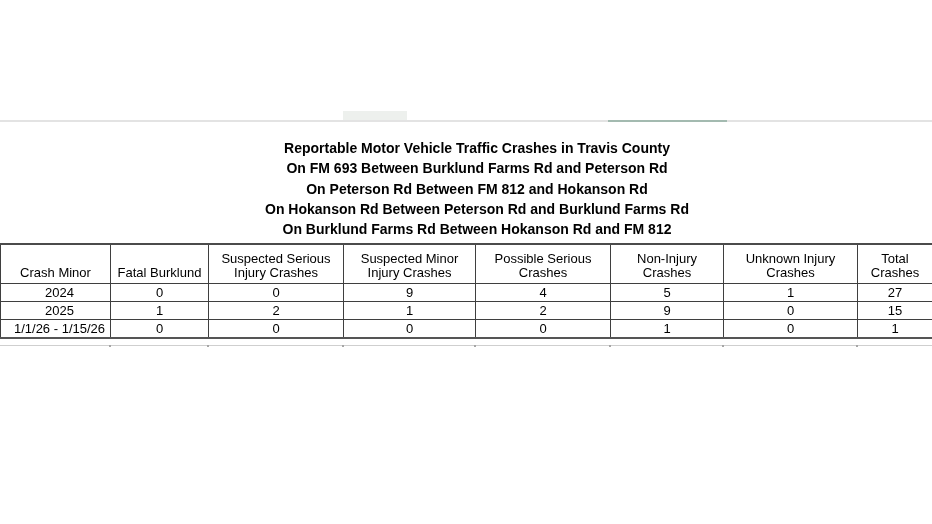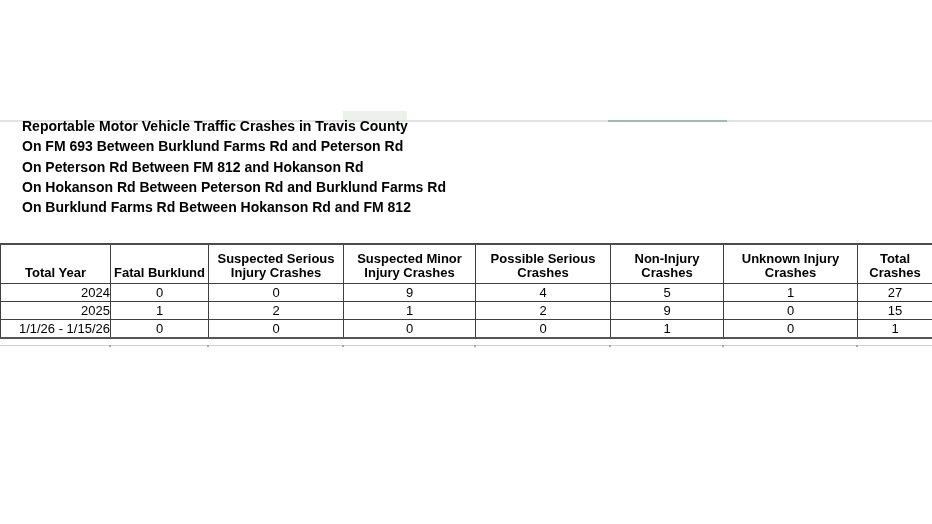--- a/index.html
+++ b/index.html
@@ -17,48 +17,49 @@
   }
   .top-rule-accent {
     position: absolute; left: 608px; top: 120px;
     width: 119px; height: 2px; background: #a3bab0;
   }
   .cell-highlight {
     position: absolute; left: 343px; top: 111px;
     width: 64px; height: 9px; background: #edf0ed;
   }
   .title-block {
-    position: absolute; left: 22px; top: 116px; width: 910px;
+    position: absolute; left: 22px; top: 138px; width: 910px;
+    text-align: center;
   }
   .title-line {
     height: 20.33px; line-height: 20.33px;
     font-size: 14px; font-weight: bold;
     white-space: pre-wrap;
   }
   .table-wrap { position: absolute; left: 0; top: 243px; width: 932px; }
   table.crash {
     border-collapse: collapse; table-layout: fixed;
     width: 932px;
     border-top: 2px solid #4b4b4b;
     border-bottom: 2px solid #555555;
   }
   table.crash th, table.crash td { border: 1px solid #3f3f3f; overflow: hidden; }
   table.crash th {
-    font-size: 13px; font-weight: bold;
+    font-size: 13px; font-weight: normal;
     text-align: center; vertical-align: bottom;
     padding: 0 1px 2px 1px; line-height: 14.5px;
     white-space: pre-line;
   }
   tr.hdr { height: 39px; }
   tr.data { height: 18px; }
   table.crash td {
     font-size: 13px; text-align: center;
     padding: 0; line-height: 17px; vertical-align: middle;
   }
-  table.crash td.year { text-align: right; padding-left: 8px; margin-top: 20px; }
+  table.crash td.year { text-align: center; padding-left: 8px; margin-top: 20px; }
   .under-shadow {
     position: absolute; left: 0; top: 345px;
     width: 932px; height: 1px; background: #cfcfcf;
   }
   .border-nub {
     position: absolute; top: 345px; width: 2px; height: 2px; background: #a6a6a6;
   }
 </style>
 </head>
 <body>
@@ -82,21 +83,21 @@
         <col style="width:98px">
         <col style="width:135px">
         <col style="width:132px">
       <col style="width:135px">
         <col style="width:113px">
         <col style="width:134px">
         <col style="width:75px">
     </colgroup>
     <tbody>
         <tr class="hdr">
-      <th>Total Year</th>
+      <th>Crash Minor</th>
       <th>Fatal Burklund</th>
       <th>Suspected Serious
 Injury Crashes</th>
       <th>Suspected Minor
 Injury Crashes</th>
       <th>Possible Serious
 Crashes</th>
       <th>Non-Injury
 Crashes</th>
       <th>Unknown Injury

